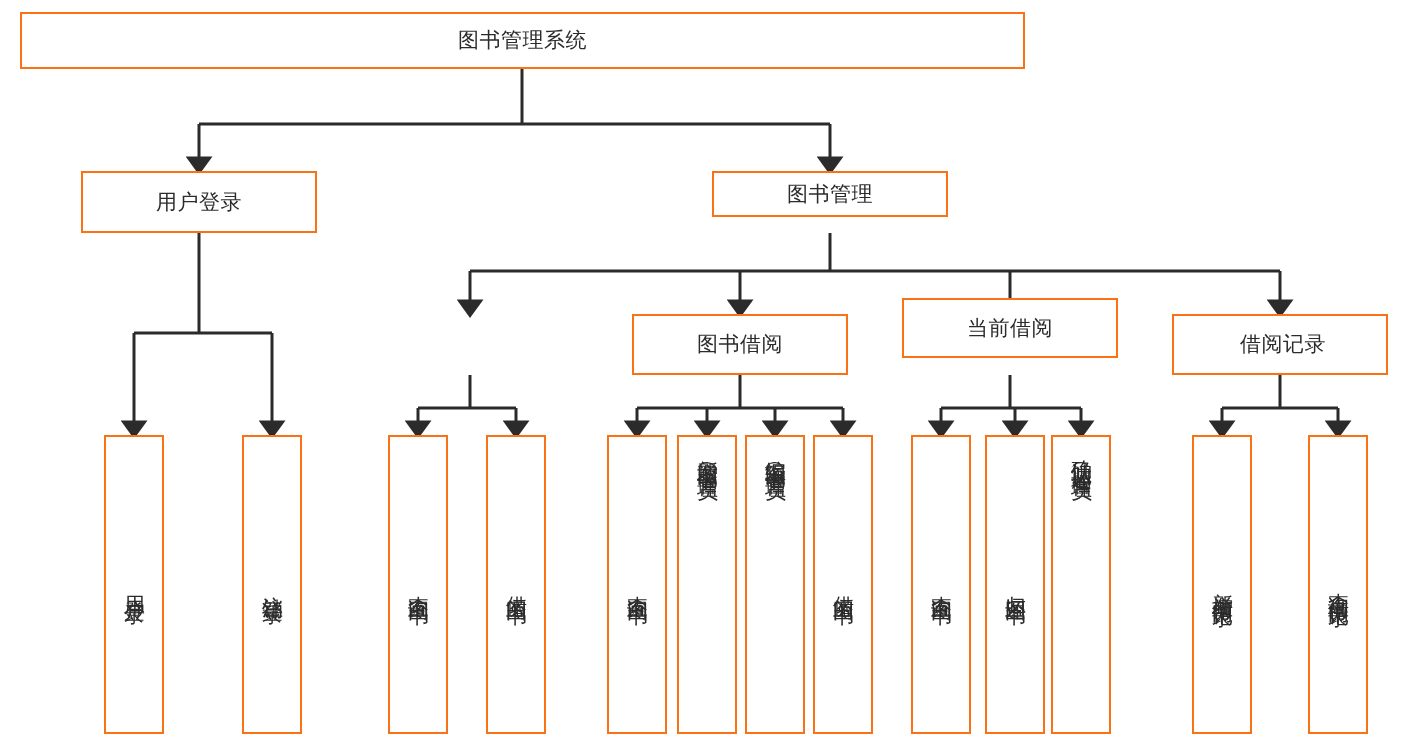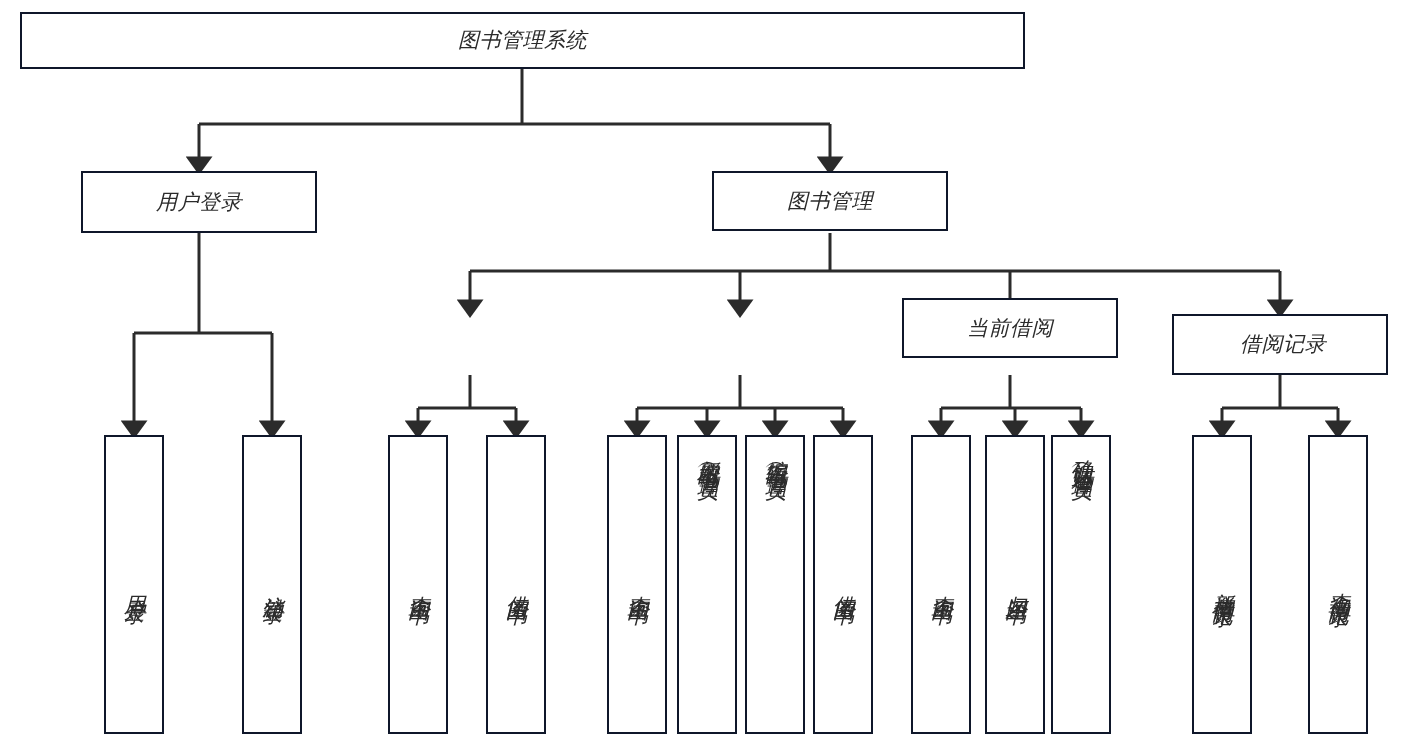--- a/index.html
+++ b/index.html
@@ -23,25 +23,24 @@
     position: absolute;
     top: 0;
     left: 0;
     width: 1405px;
     height: 747px;
   }
   .node-box {
     position: absolute;
     box-sizing: border-box;
     background: #ffffff;
-    border: 2px solid #0f172a;
+    border: 2px solid #f97316;
     display: flex;
     align-items: center;
     justify-content: center;
-    font-style: italic;
   }
   .node-label {
     color: #2b2b2b;
     font-size: 21px;
     line-height: 1.18;
     letter-spacing: 0.5px;
     text-align: center;
     white-space: nowrap;
   }
   .node-box.vertical {
@@ -129,24 +128,27 @@
     </g>
   </svg>
 
   <div class="node-box" style="left:20px; top:12px; width:1005px; height:57px;">
     <span class="node-label">图书管理系统</span>
   </div>
 
   <div class="node-box" style="left:81px; top:171px; width:236px; height:62px;">
     <span class="node-label">用户登录</span>
   </div>
-  <div class="node-box" style="left:712px; top:171px; width:236px; height:60px;">
+  <div class="node-box" style="left:712px; top:171px; width:236px; height:46px;">
     <span class="node-label">图书管理</span>
   </div>
 
+  <div class="node-box" style="left:632px; top:314px; width:216px; height:61px;">
+    <span class="node-label">图书借阅</span>
+  </div>
   <div class="node-box" style="left:902px; top:298px; width:216px; height:60px;">
     <span class="node-label">当前借阅</span>
   </div>
   <div class="node-box" style="left:1172px; top:314px; width:216px; height:61px;padding-left:6px;">
     <span class="node-label">借阅记录</span>
   </div>
 
   <div class="node-box vertical" style="left:104px; top:435px; width:60px; height:299px;">
     <span class="node-label">用户登录</span>
   </div>

